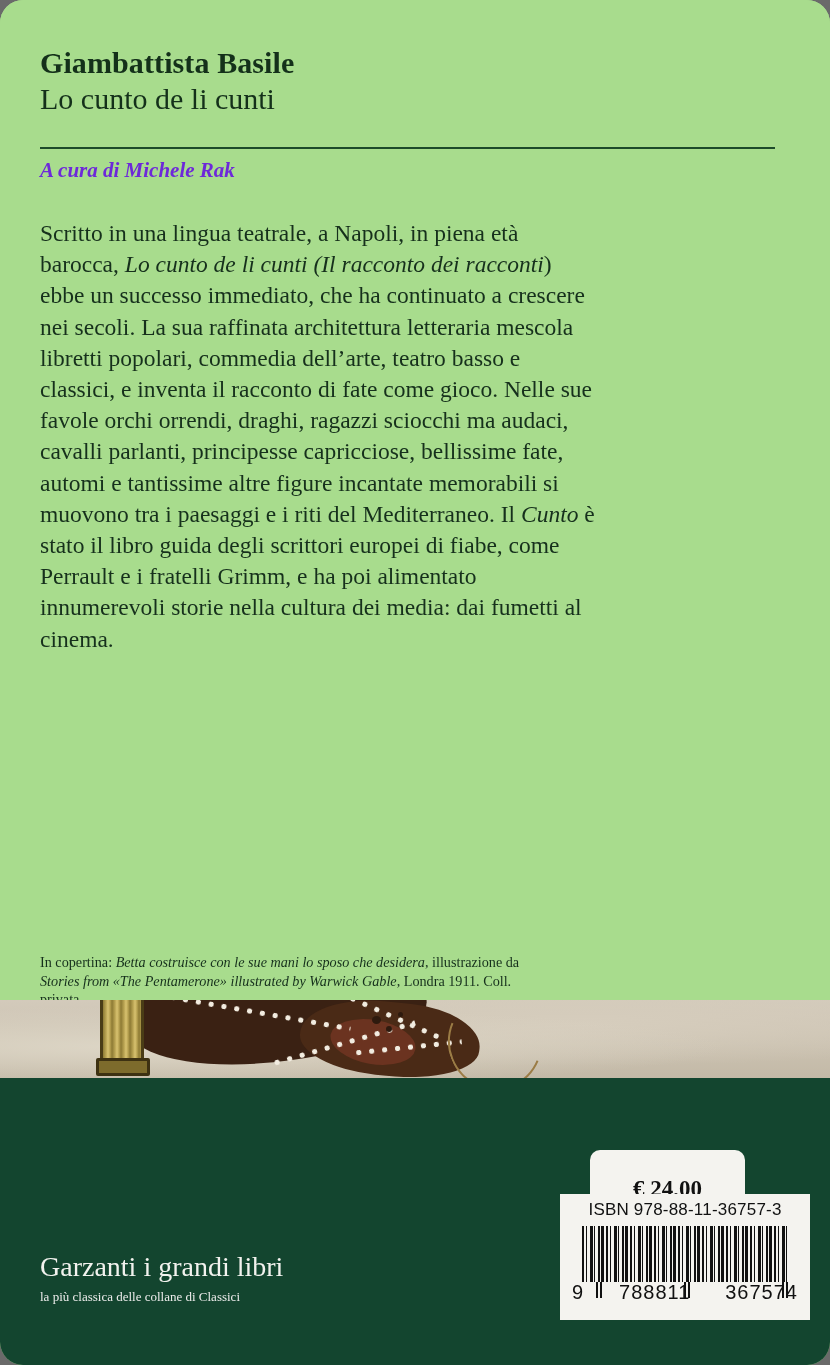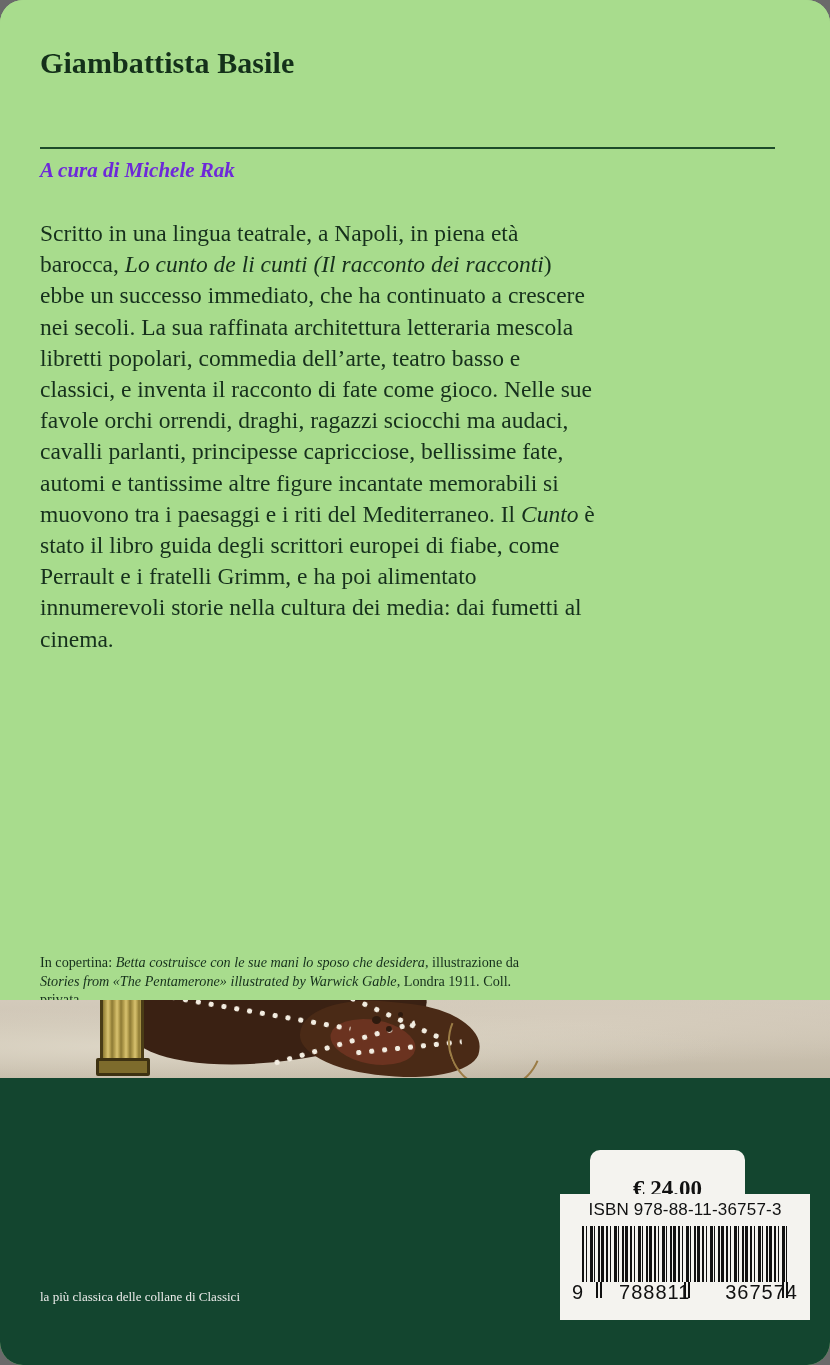--- a/index.html
+++ b/index.html
@@ -316,20 +316,21 @@
   #ean-digits span { display: inline-block; }
 </style>
 </head>
 <body>
 
 <div id="cover">
 
   <div id="blurb-panel">
 
     <div class="author-line">Giambattista Basile</div>
+    <div class="title-line">Lo cunto de li cunti</div>
 
     <div id="title-rule"></div>
 
     <div id="editor-line">A cura di Michele Rak</div>
 
     <div id="blurb-text">
       <span>Scritto in una lingua teatrale, a Napoli, in piena età barocca, </span><i>Lo cunto de li cunti (Il racconto dei racconti</i><span>) ebbe un successo immediato, che ha continuato a crescere nei secoli. La sua raffinata architettura letteraria mescola libretti popolari, commedia dell’arte, teatro basso e classici, e inventa il racconto di fate come gioco. Nelle sue favole orchi orrendi, draghi, ragazzi sciocchi ma audaci, cavalli parlanti, principesse capricciose, bellissime fate, automi e tantissime altre figure incantate memorabili si muovono tra i paesaggi e i riti del Mediterraneo. Il </span><i>Cunto</i><span> è stato il libro guida degli scrittori europei di fiabe, come Perrault e i fratelli Grimm, e ha poi alimentato innumerevoli storie nella cultura dei media: dai fumetti al cinema.</span>
     </div>
 
     <div id="cover-credit">
@@ -349,20 +350,21 @@
     <div class="dot-row" id="dots-d"></div>
     <div id="strip-speck-a"></div>
     <div id="strip-speck-b"></div>
     <div id="strip-speck-c"></div>
     <div id="strip-column"></div>
     <div id="strip-column-base"></div>
     <div id="strip-curve"></div>
   </div>
 
   <div id="footer">
+    <div id="publisher-name">Garzanti i grandi libri</div>
     <div id="publisher-tagline">la più classica delle collane di Classici</div>
   </div>
 
   <div id="barcode-label">
     <div id="price-tab"></div>
     <div id="price-text">€ 24,00</div>
     <div id="barcode-body"></div>
     <div id="isbn-text">ISBN 978-88-11-36757-3</div>
     <div id="barcode-bars"></div>
     <div id="barcode-mask"></div>

